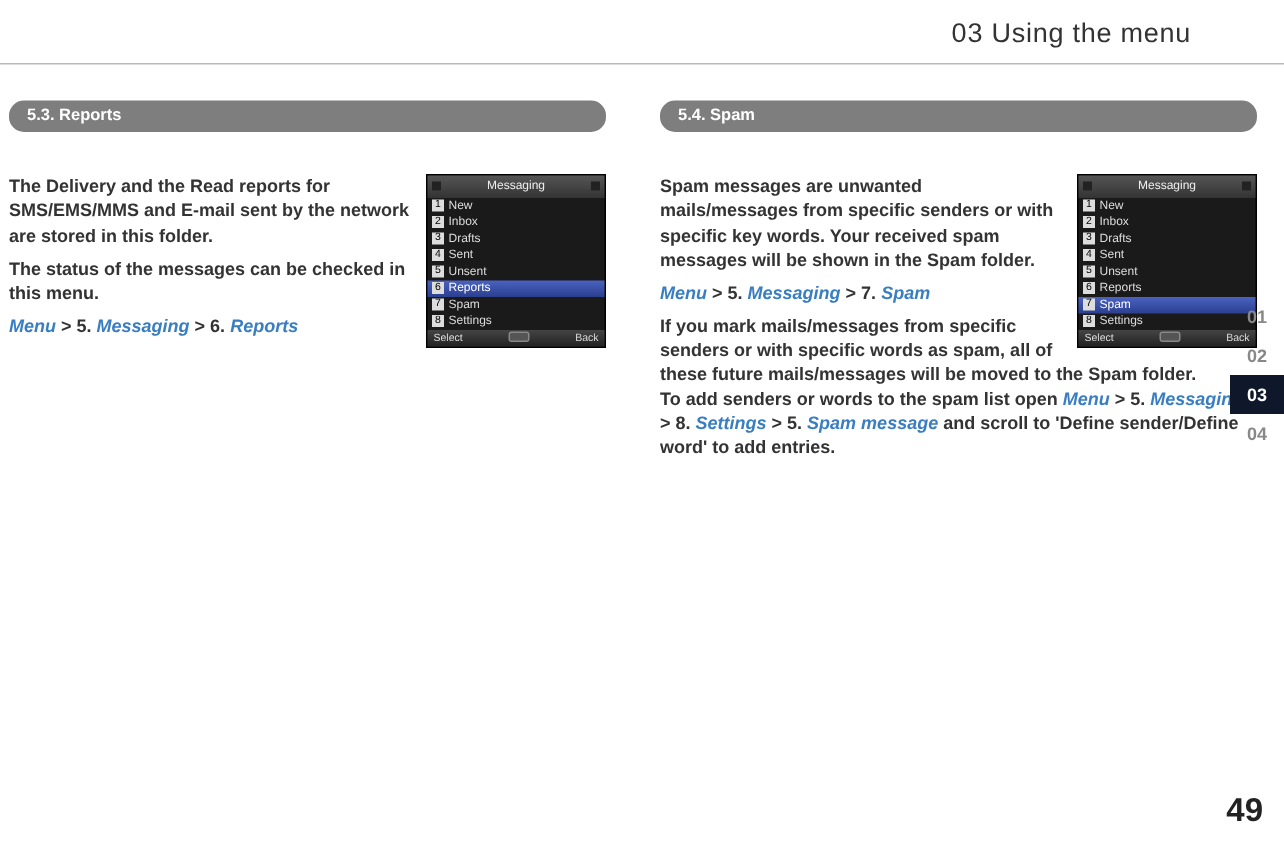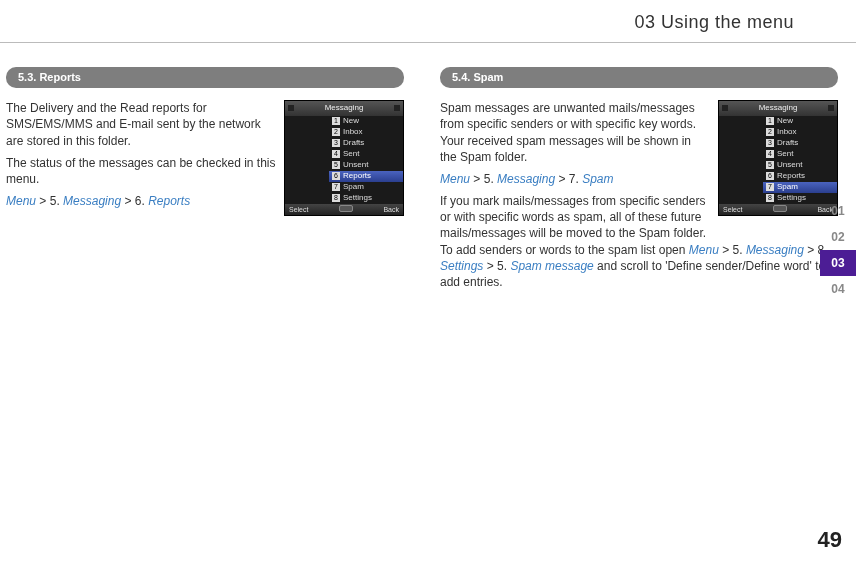--- a/index.html
+++ b/index.html
@@ -4,38 +4,38 @@
 <style>
   * { box-sizing: border-box; margin: 0; padding: 0; }
   body { width: 856px; height: 565px; font-family: Arial, Helvetica, sans-serif; background: #fff; color: #333; font-size: 12px; line-height: 1.35; position: relative; }
   .header { text-align: right; padding: 10px 62px 8px 0; margin-left: 24px; }
   .header-title { font-size: 18px; font-weight: 300; color: #333; letter-spacing: 0.5px; }
   .header-rule { height: 1px; background: #bbb; margin: 0 0 0 0; }
   .page { display: flex; padding: 24px 0 0 0; }
   .col { flex: 1; padding: 0 18px 0 18px; }
   .col-left { padding-left: 6px; padding-right: 18px; }
   .col-right { padding-left: 18px; }
-  .section-bar { background: #7e7e7e; color: #fff; border-radius: 10px; padding: 3px 12px; font-size: 11px; font-weight: bold; margin-bottom: 12px; }
+  .section-bar { background: #7e7e7e; color: #fff; border-radius: 10px; padding: 3px 12px; font-size: 11px; font-weight: bold; margin-bottom: 28px; }
   .body-text { color: #333; }
-  .p { margin-bottom: 6px; }
+  .p { margin-bottom: 6px; font-weight: bold; }
   .blue { color: #3a7ec2; font-style: italic; }
   .float-img { float: right; margin: 0 0 6px 8px; }
   .phone { width: 120px; background: #1a1a1a; border: 1px solid #000; font-family: Tahoma, sans-serif; font-size: 8px; color: #ddd; }
   .phone-title { background: linear-gradient(#555,#333); text-align: center; padding: 2px 0; color: #eee; position: relative; font-size: 8px; }
   .phone-title::before, .phone-title::after { content:''; position:absolute; top:4px; width:6px; height:6px; background:#222; }
   .phone-title::before { left:3px; } .phone-title::after { right:3px; }
   .phone-list { }
-  .phone-item { display:flex; align-items:center; padding:0 3px; height:11px;margin-left:44px; }
+  .phone-item { display:flex; align-items:center; padding:0 3px; height:11px; }
   .phone-item .num { background:#ddd; color:#000; width:8px; height:8px; font-size:7px; text-align:center; line-height:8px; margin-right:3px; }
   .phone-item.hl { background: linear-gradient(#4a63bf,#2b3f8f); color:#fff; }
   .phone-foot { display:flex; justify-content:space-between; background:linear-gradient(#444,#222); padding:1px 4px; font-size:7px; }
   .phone-foot .mid { width:14px; height:7px; background:#555; border:1px solid #888; border-radius:2px; }
   .side-tabs { position: absolute; right: 0; top: 198px; width: 36px; }
   .tab { height: 26px; line-height: 26px; text-align: center; font-size: 12px; font-weight: bold; color: #888; }
-  .tab.active { background: #4c1d95; color: #fff; }
+  .tab.active { background: #0f172a; color: #fff; }
   .pagenum { position: absolute; right: 14px; bottom: 10px; font-size: 22px; font-weight: 900; color: #222; }
   .clearfix::after { content:""; display:block; clear:both; }
 </style>
 </head>
 <body>
 
 <div class="header">
   <span class="header-title">03 Using the menu</span>
 </div>
 <div class="header-rule"></div>

